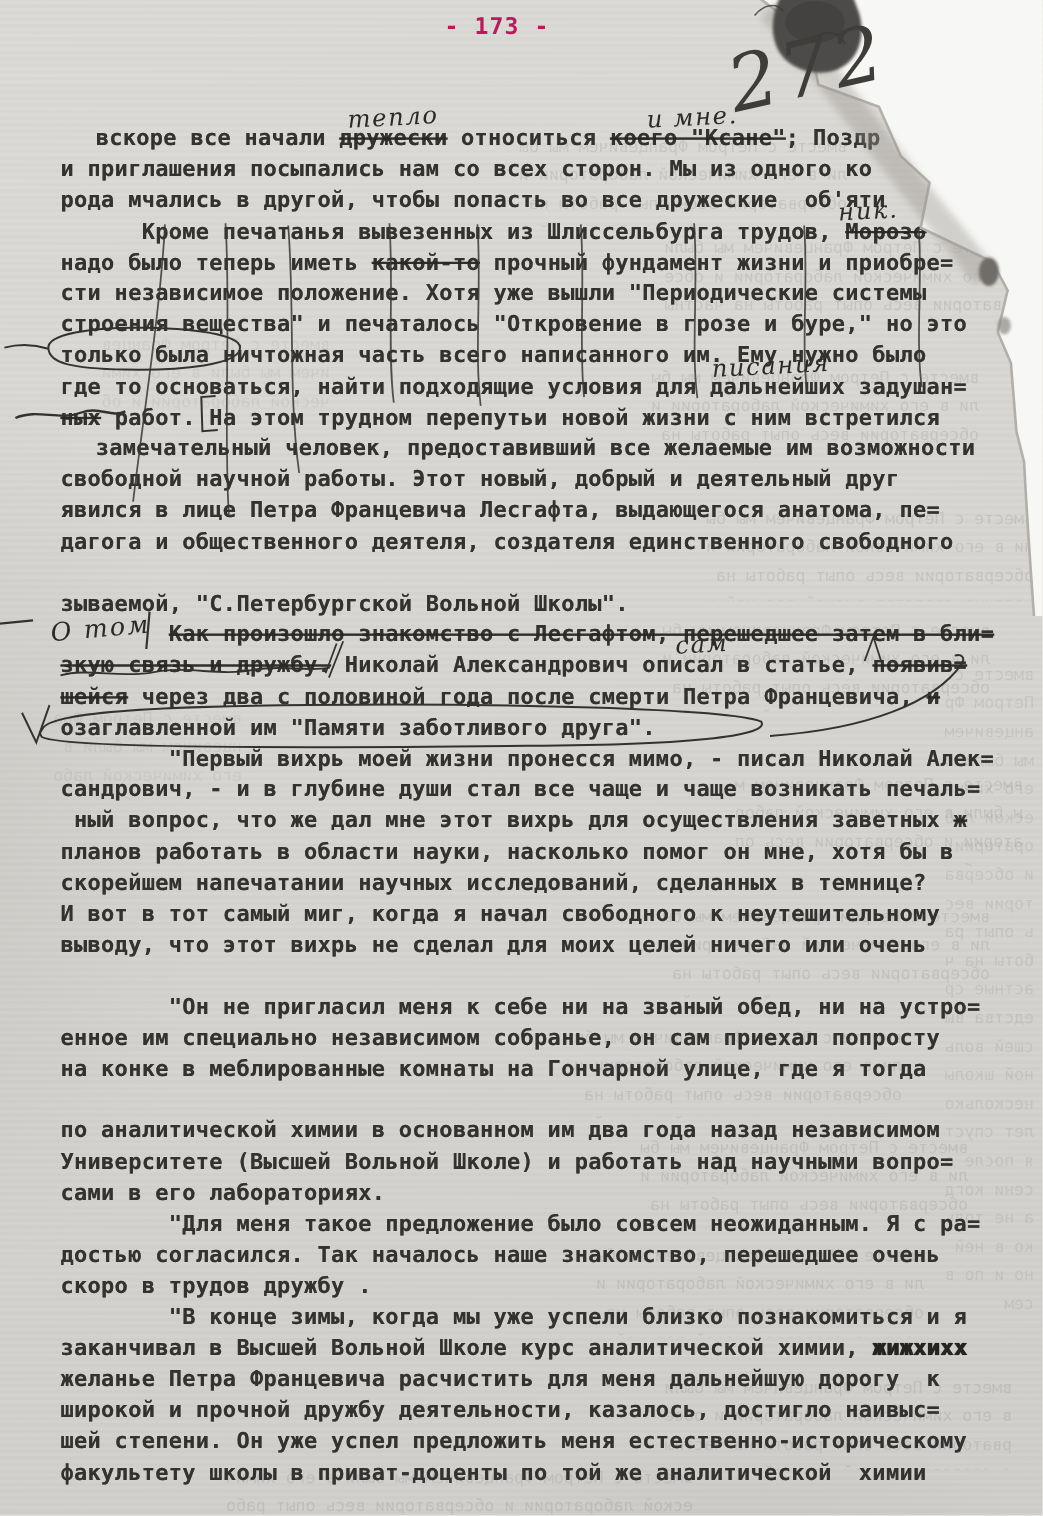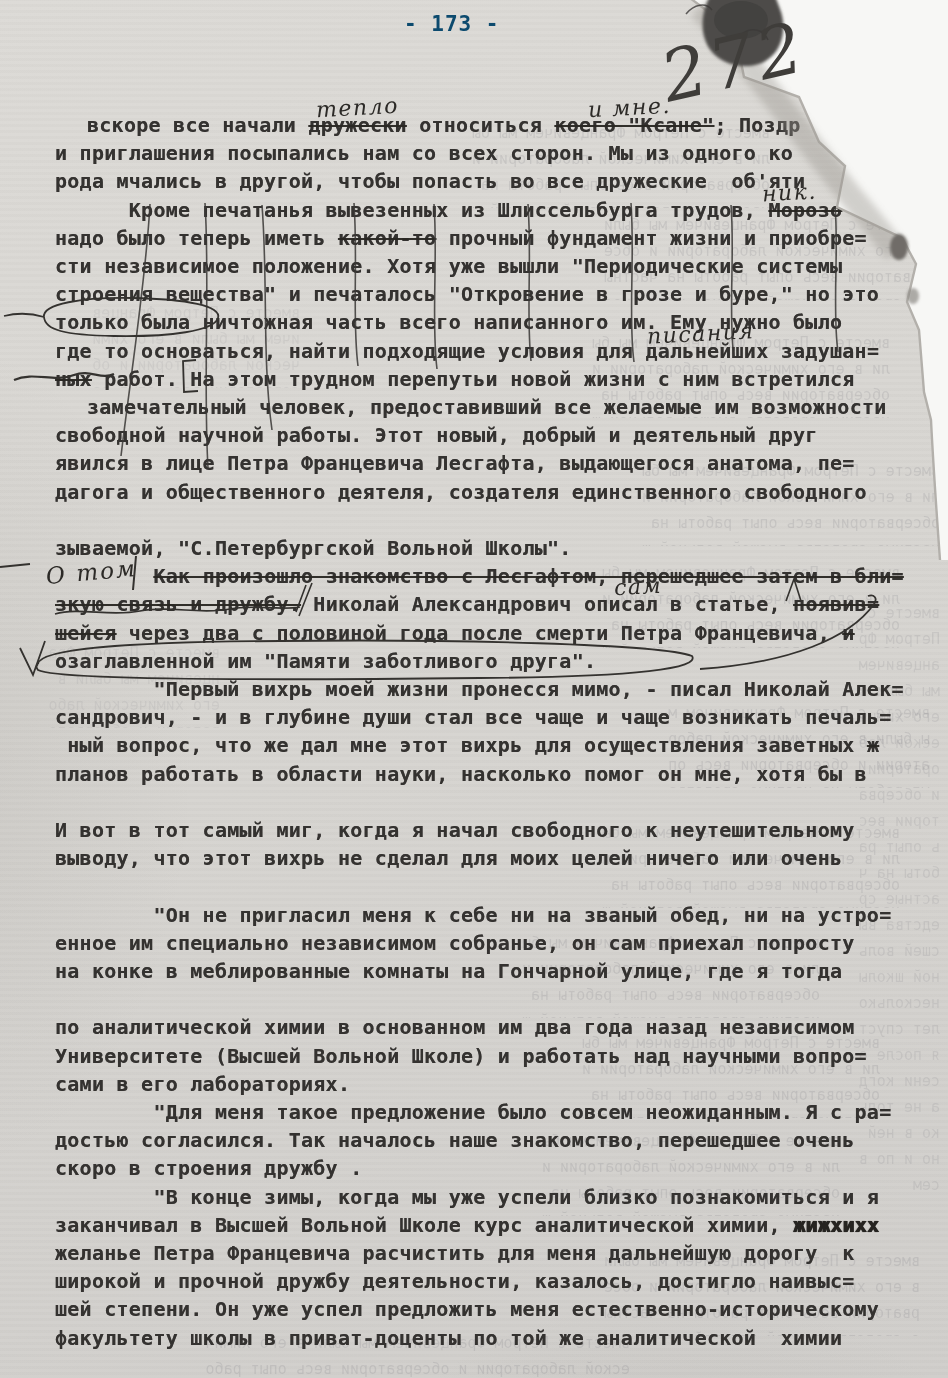--- a/index.html
+++ b/index.html
@@ -26,21 +26,21 @@
   .bb:nth-of-type(8){left:600px;top:820px;}
   .bb:nth-of-type(9){left:520px;top:930px;}
   .bb:nth-of-type(10){left:580px;top:1030px;}
   .bb:nth-of-type(11){left:540px;top:1128px;}
   .bb:nth-of-type(12){left:600px;top:1248px;width:320px;}
   .bb:nth-of-type(13){left:200px;top:1330px;width:430px;}
   .bb:nth-of-type(14){left:40px;top:640px;width:180px;opacity:.08;}
   .bb:nth-of-type(15){left:855px;top:600px;width:85px;max-height:700px;opacity:.11;}
 
   .pagenum{position:absolute;left:404px;top:12px;font:bold 21px "DejaVu Sans Mono",monospace;
-           color:#0c4a6e;letter-spacing:1px;}
+           color:#be185d;letter-spacing:1px;}
   .typed{position:absolute;inset:0;}
   .tline{position:absolute;left:55px;white-space:pre;
          font:bold 20px/26px "DejaVu Sans Mono",monospace;letter-spacing:.26px;
          color:#343230;text-shadow:0 0 .6px rgba(30,28,25,.55);}
   .strike{text-decoration:line-through;text-decoration-thickness:2.2px;
           text-decoration-color:rgba(42,40,36,.9);}
   .overtype{font-weight:bold;color:#262421;text-shadow:1px 0 0 #262421,0 0 1px #262421;}
   .rel{position:relative;}
   .hw{font-family:"DejaVu Serif",serif;font-style:italic;color:#2c2a27;}
   .note{position:absolute;bottom:19px;left:0;font-size:22px;line-height:20px;
@@ -93,31 +93,32 @@
       <div class="tline" style="top: 478.6px;"><span>дагога и общественного деятеля, создателя единственного свободного</span></div>
       <div class="tline" style="top: 535px;"><span>зываемой, "С.Петербургской Вольной Школы".</span></div>
       <div class="tline" style="top: 563.2px;"><span>        </span><span class="strike">Как произошло знакомство с Лесгафтом, перешедшее затем в бли=</span></div>
       <div class="tline" style="top: 591.4px;"><span class="strike">зкую связь и дружбу.</span><span> Николай Александрович </span><span class="rel">описал в статье,<span class="hw note" style="left: 30px;">сам</span></span><span> </span><span class="strike">появив=</span></div>
       <div class="tline" style="top: 619.6px;"><span class="strike">шейся</span><span> через два с половиной года после смерти Петра Францевича, </span><span class="strike">и</span></div>
       <div class="tline" style="top: 647.8px;"><span>озаглавленной им "Памяти заботливого друга".</span></div>
       <div class="tline" style="top: 676px;"><span>        "Первый вихрь моей жизни пронесся мимо, - писал Николай Алек=</span></div>
       <div class="tline" style="top: 704.2px;"><span>сандрович, - и в глубине души стал все чаще и чаще возникать печаль=</span></div>
       <div class="tline" style="top: 732.4px;"><span> ный вопрос, что же дал мне этот вихрь для осуществления заветных </span><span class="strike">ж</span></div>
       <div class="tline" style="top: 760.6px;"><span>планов работать в области науки, насколько помог он мне, хотя бы в</span></div>
+      <div class="tline" style="top: 788.8px;"><span>скорейшем напечатании научных исследований, сделанных в темнице?</span></div>
       <div class="tline" style="top: 817px;"><span>И вот в тот самый миг, когда я начал свободного к неутешительному</span></div>
       <div class="tline" style="top: 845.2px;"><span>выводу, что этот вихрь не сделал для моих целей ничего или очень</span></div>
       <div class="tline" style="top: 901.6px;"><span>        "Он не пригласил меня к себе ни на званый обед, ни на устро=</span></div>
       <div class="tline" style="top: 929.8px;"><span>енное им специально независимом собранье, он сам приехал попросту</span></div>
       <div class="tline" style="top: 958px;"><span>на конке в меблированные комнаты на Гончарной улице, где я тогда</span></div>
       <div class="tline" style="top: 1014.4px;"><span>по аналитической химии в основанном им два года назад независимом</span></div>
       <div class="tline" style="top: 1042.6px;"><span>Университете (Высшей Вольной Школе) и работать над научными вопро=</span></div>
       <div class="tline" style="top: 1070.8px;"><span>сами в его лабораториях.</span></div>
       <div class="tline" style="top: 1099px;"><span>        "Для меня такое предложение было совсем неожиданным. Я с ра=</span></div>
       <div class="tline" style="top: 1127.2px;"><span>достью согласился. Так началось наше знакомство, перешедшее очень</span></div>
-      <div class="tline" style="top: 1155.4px;"><span>скоро в строения дружбу .</span></div>
+      <div class="tline" style="top: 1155.4px;"><span>скоро в трудов дружбу .</span></div>
       <div class="tline" style="top: 1183.6px;"><span>        "В конце зимы, когда мы уже успели близко познакомиться и я</span></div>
       <div class="tline" style="top: 1211.8px;"><span>заканчивал в Высшей Вольной Школе курс аналитической химии, </span><span class="overtype">жижхихх</span></div>
       <div class="tline" style="top: 1240px;"><span>желанье Петра Францевича расчистить для меня дальнейшую дорогу  к</span></div>
       <div class="tline" style="top: 1268.2px;"><span>широкой и прочной дружбу деятельности, казалось, достигло наивыс=</span></div>
       <div class="tline" style="top: 1296.4px;"><span>шей степени. Он уже успел предложить меня естественно-историческому</span></div>
       <div class="tline" style="top: 1324.6px;"><span>факультету школы в приват-доценты по той же аналитической  химии</span></div>
     </div>
 
   <div class="hw margin-note">О том</div>
 

